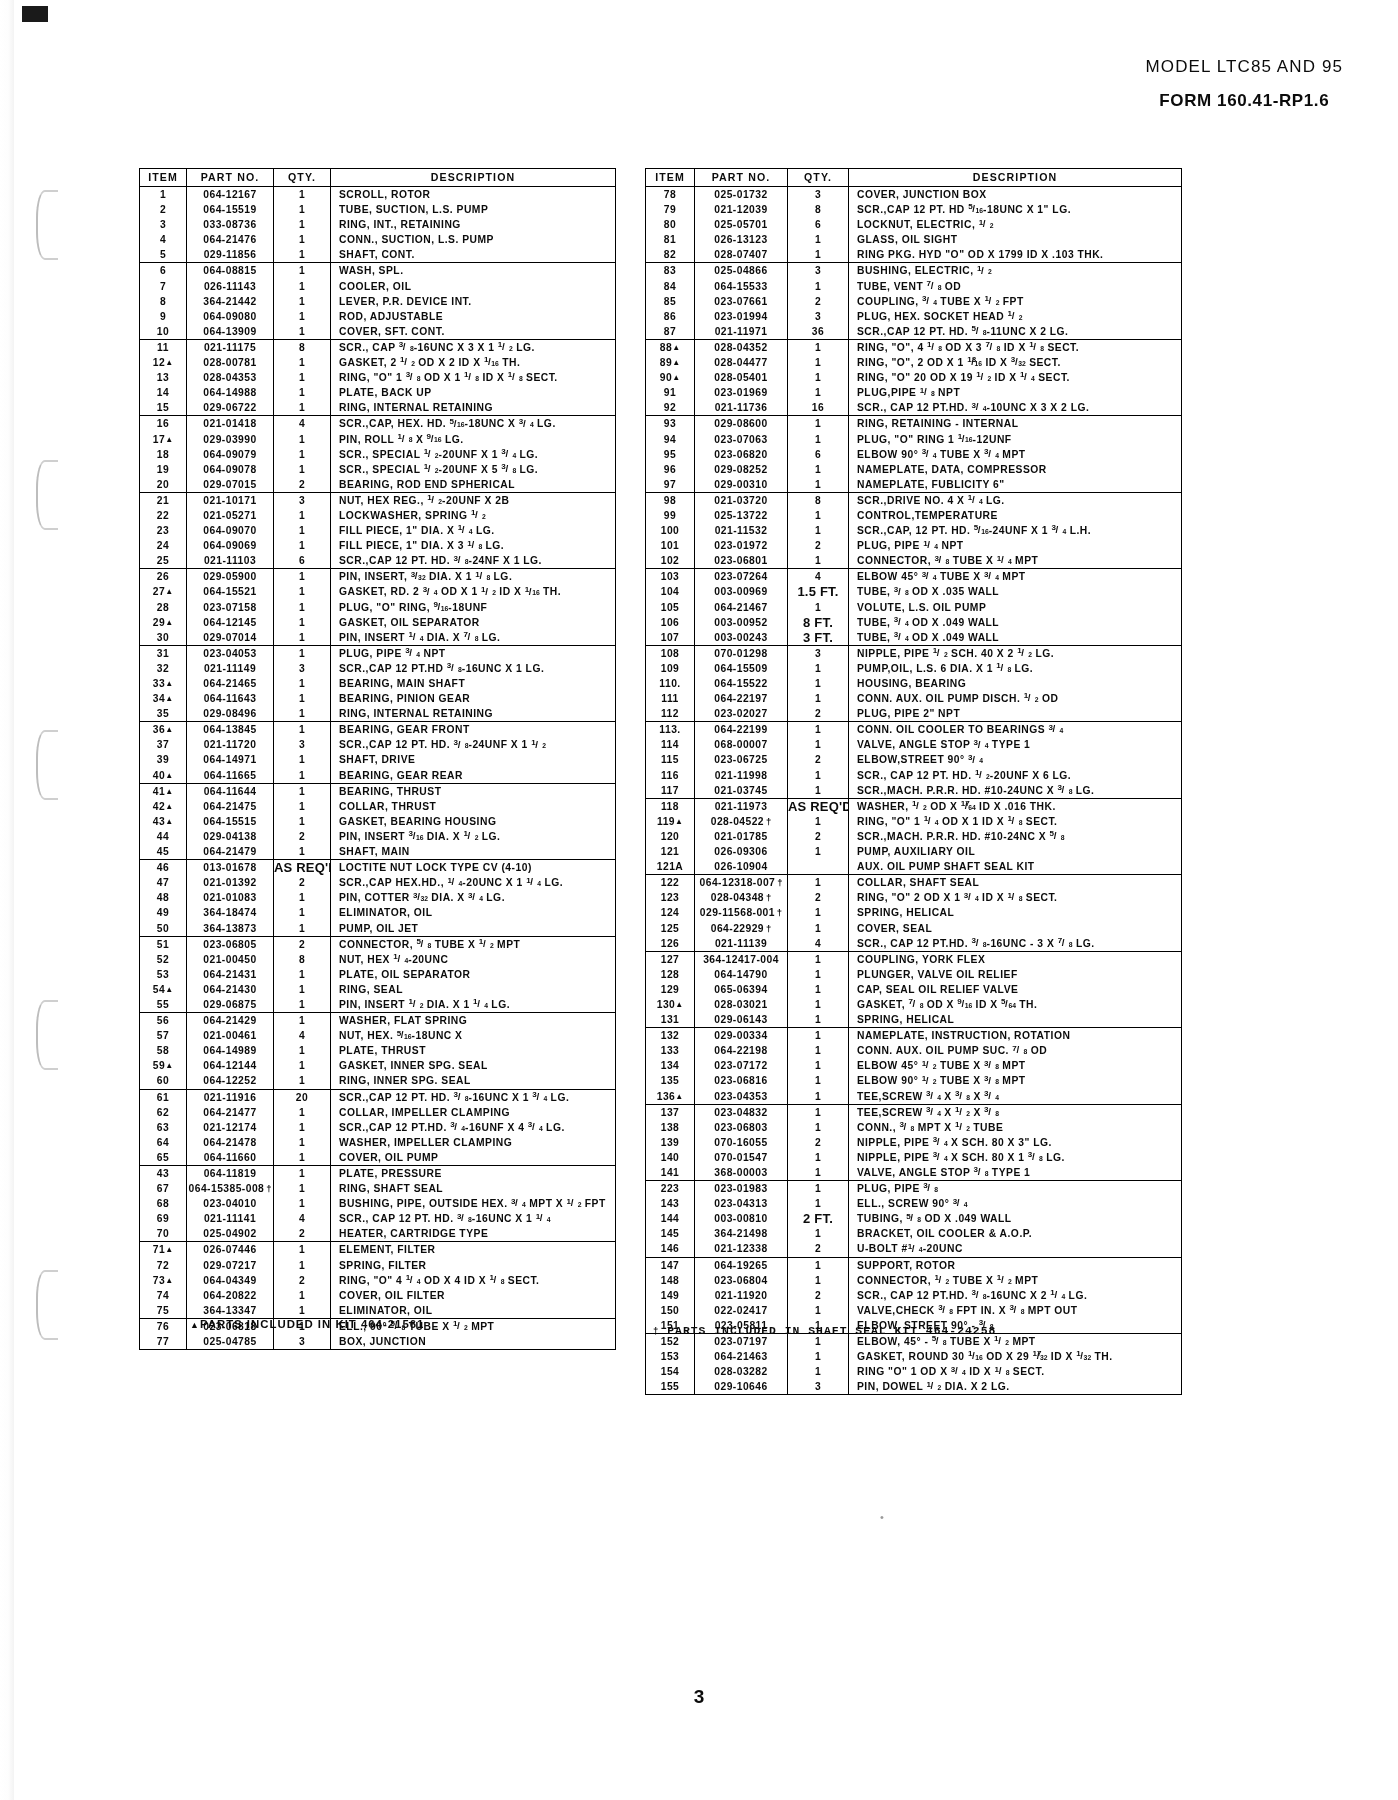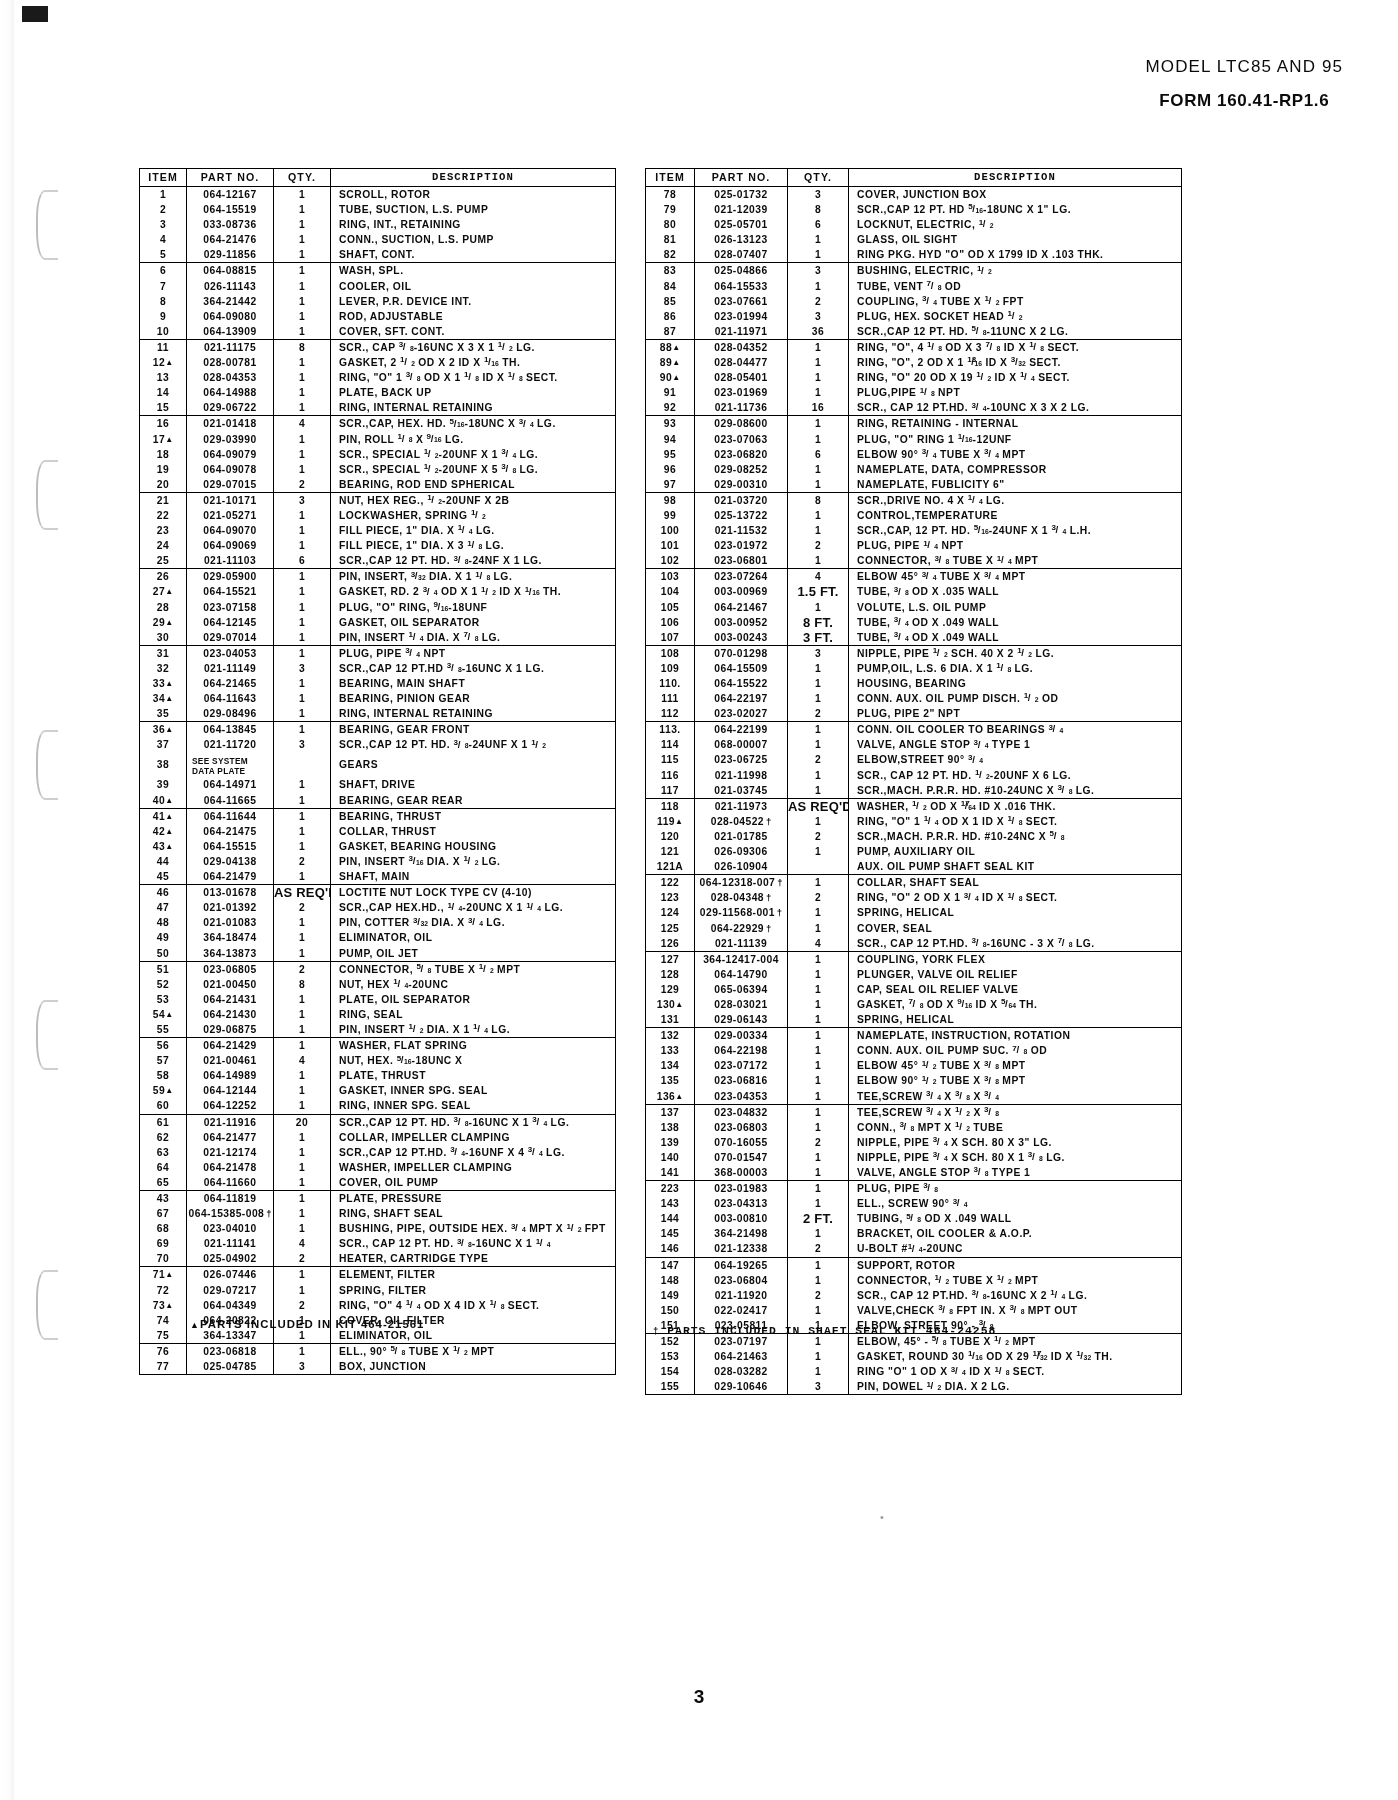--- a/index.html
+++ b/index.html
@@ -111,21 +111,21 @@
   
   .c-item { width: 46px;  text-align: center; }
   .c-part { width: 86px;  text-align: center; }
   .c-qty  { width: 56px;  text-align: center; }
   .c-desc { text-align: left; padding-left: 8px !important; }
 
   #right-table-wrap .c-item { width: 48px; }
   #right-table-wrap .c-part { width: 92px; }
   #right-table-wrap .c-qty  { width: 60px; }
 
-  thead th.c-desc { text-align: center; padding-left: 0 !important; font-family: Liberation Mono, monospace; }
+  thead th.c-desc { text-align: center; padding-left: 0 !important; }
 
   
   tr.grp-end > td { border-bottom: 1.7px solid #000; }
 
   td.c-item, td.c-part { font-weight: bold; }
   td.c-qty { font-weight: bold; }
   td.c-desc { font-weight: bold; letter-spacing: 0.5px; }
 
   td.qty-words {
     font-size: 13px;
@@ -439,26 +439,20 @@
           <td class="c-part">064-13845</td>
           <td class="c-qty">1</td>
           <td class="c-desc">BEARING, GEAR FRONT</td>
         </tr>
         <tr class="">
           <td class="c-item">37</td>
           <td class="c-part">021-11720</td>
           <td class="c-qty">3</td>
           <td class="c-desc">SCR.,CAP 12 PT. HD. <span class="fr"><span class="n">3</span><span class="s">/</span><span class="d">8</span></span>-24UNF X 1 <span class="fr"><span class="n">1</span><span class="s">/</span><span class="d">2</span></span></td>
         </tr>
-        <tr class="tall">
-          <td class="c-item">38</td>
-          <td class="part-two-line">SEE SYSTEM<br>DATA PLATE</td>
-          <td class="c-qty"></td>
-          <td class="c-desc">GEARS</td>
-        </tr>
         <tr class="">
           <td class="c-item">39</td>
           <td class="c-part">064-14971</td>
           <td class="c-qty">1</td>
           <td class="c-desc">SHAFT, DRIVE</td>
         </tr>
         <tr class="grp-end">
           <td class="c-item">40<span class="tri">▲</span></td>
           <td class="c-part">064-11665</td>
           <td class="c-qty">1</td>

